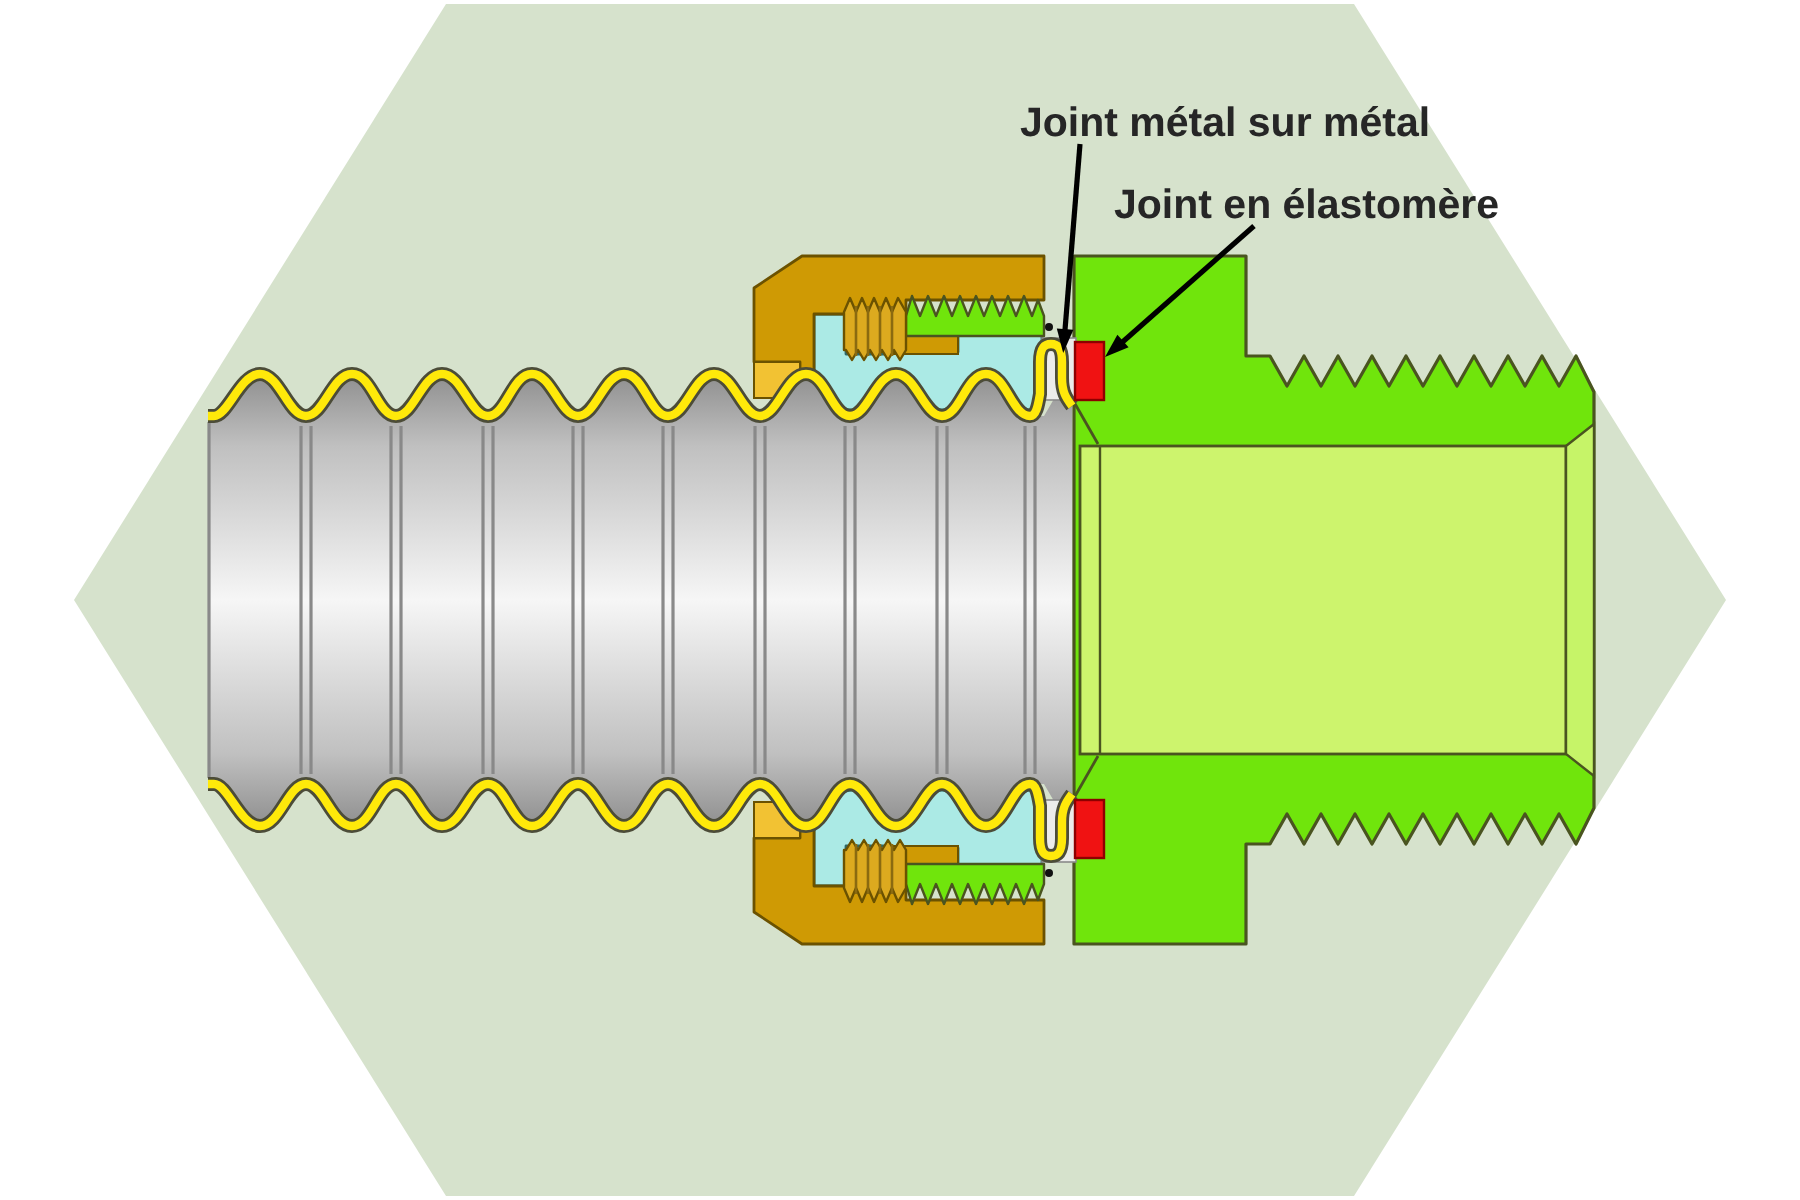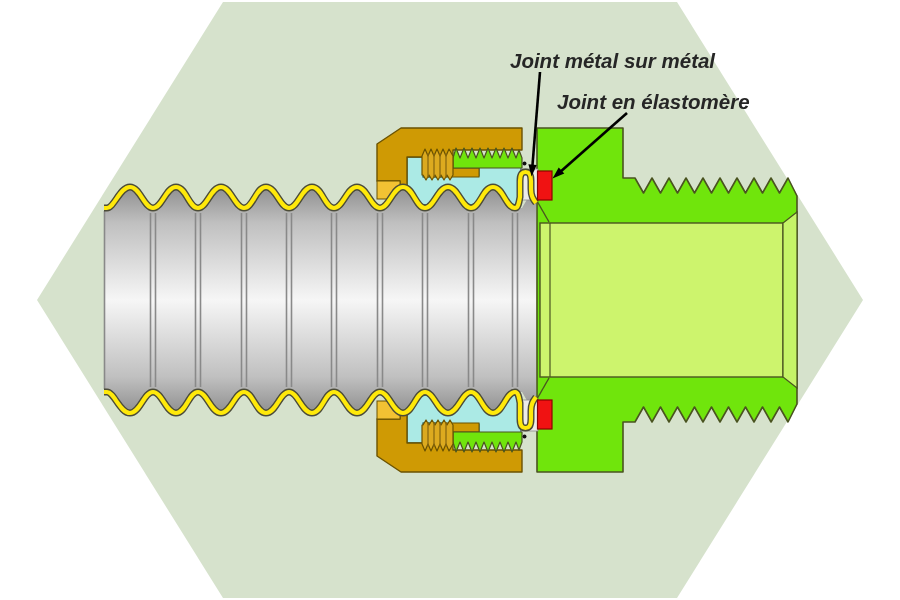--- a/index.html
+++ b/index.html
@@ -1,16 +1,16 @@
 <!DOCTYPE html>
 <html><head>
 <meta charset="utf-8">
 <style>
   html,body{margin:0;padding:0;background:#ffffff;width:900px;height:600px;overflow:hidden;}
-  #stage{width:900px;height:600px;position:relative;font-family:"Liberation Sans",sans-serif;font-style:italic;}
+  #stage{width:900px;height:600px;position:relative;font-family:"Liberation Sans",sans-serif;}
   svg{display:block;}
   .label-text{font-family:"Liberation Sans",sans-serif;font-size:20.5px;font-weight:600;}
 </style>
 </head>
 <body>
 
 <div id="stage">
 <svg width="900" height="600" viewBox="0 0 900 600">
 
   <defs>

